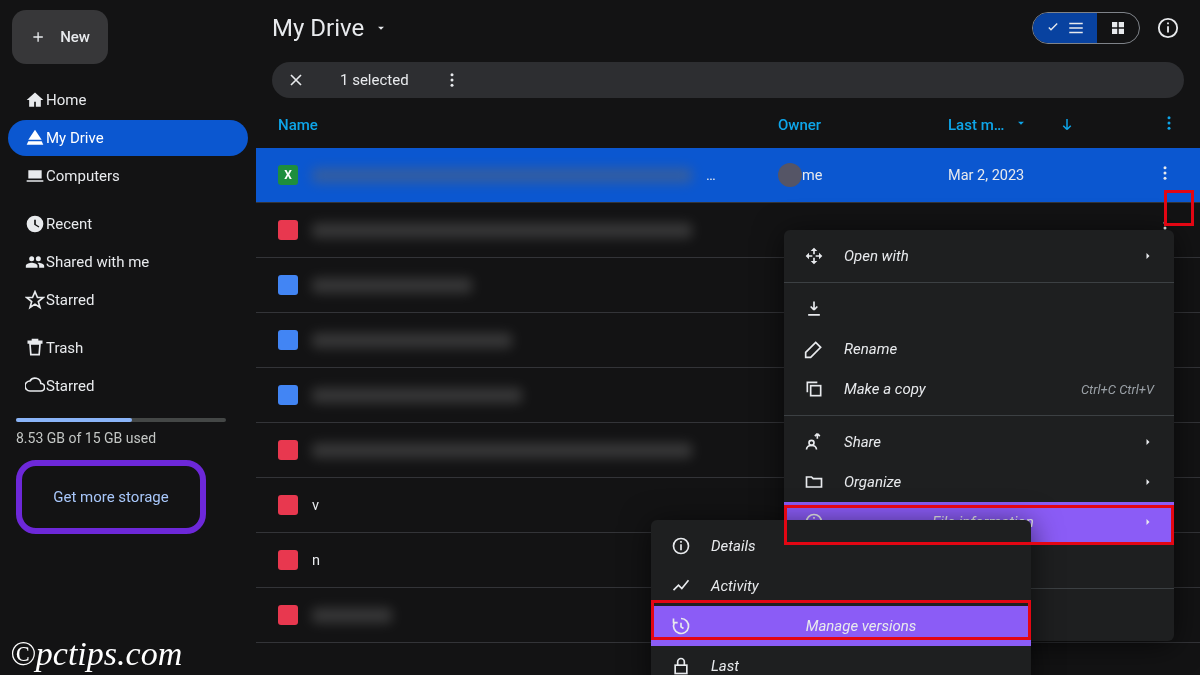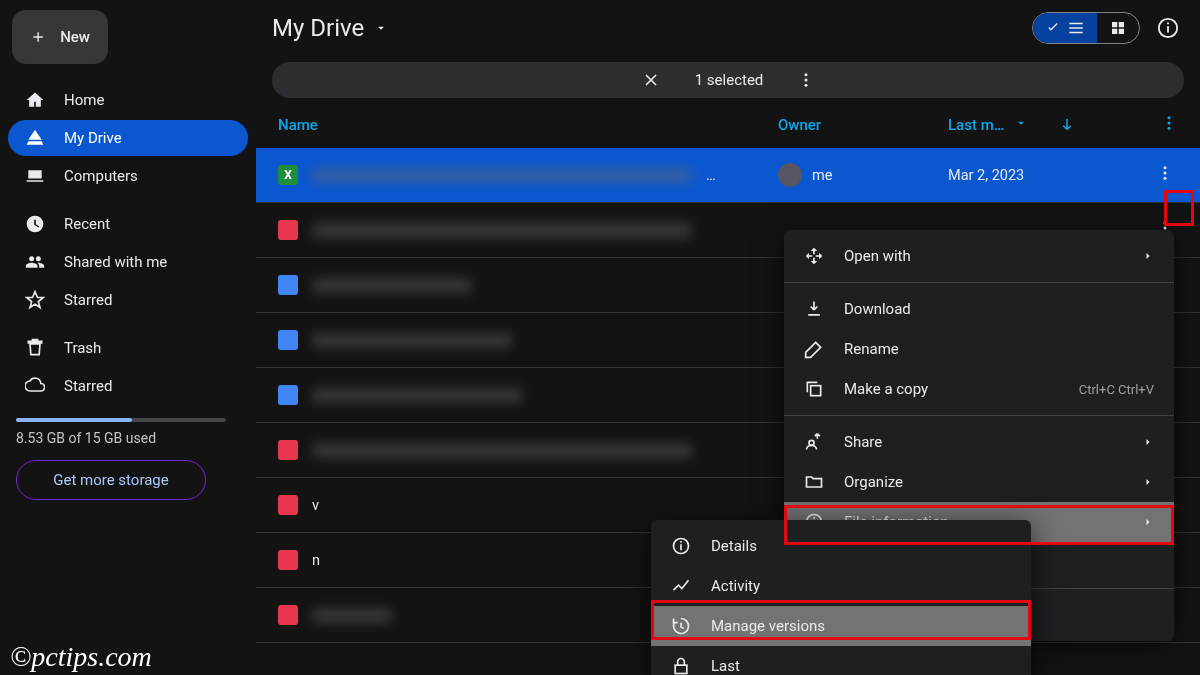--- a/index.html
+++ b/index.html
@@ -1,60 +1,60 @@
 <!DOCTYPE html>
 <html><head>
 <meta charset="utf-8">
 <style>
 * { box-sizing: border-box; margin: 0; padding: 0; font-family: Roboto, Arial, sans-serif; }
 body { background: #131314; color: #e8eaed; width: 1200px; height: 675px; overflow: hidden; position: relative; }
 .app { display: flex; height: 100%; }
 .sidebar { width: 260px; padding: 10px 8px 0 8px; }
 .new-btn { display: flex; align-items: center; gap: 14px; background: #373739; border-radius: 14px; padding: 16px 18px; width: 96px; color: #e8eaed; font-size: 15px; font-weight: 500; cursor: pointer; margin-bottom: 18px; margin-left: 4px; }
-.nav-item { display: flex; align-items: center; gap: 18px; padding: 8px 16px; border-radius: 20px; font-size: 15px; cursor: pointer; margin-bottom: 2px; }
+.nav-item { display: flex; align-items: center; padding: 8px 16px; border-radius: 20px; font-size: 15px; cursor: pointer; margin-bottom: 2px; }
 .nav-item.active { background: #0b57d0; color: #fff; }
 .nav-item .ico { width: 22px; display: flex; justify-content: center; }
 .nav-block { margin-top: 12px; }
 .storage-bar { margin: 14px 8px 8px 8px; height: 4px; background: #444746; border-radius: 2px; position: relative; width: 210px; }
 .storage-bar .fill { position: absolute; left: 0; top: 0; bottom: 0; width: 55%; background: #8ab4f8; border-radius: 2px; }
 .storage-text { font-size: 14px; color: #c4c7c5; margin: 8px 8px 14px 8px; }
-.get-storage { margin: 0 8px; border: 1px solid #6d28d9; border-radius: 20px; padding: 10px 16px; text-align: center; color: #a8c7fa; font-size: 15px; width: 190px; cursor: pointer; }
+.get-storage { margin: 0 8px; border: 6px solid #6d28d9; border-radius: 20px; padding: 22px 16px; text-align: center; color: #a8c7fa; font-size: 15px; width: 190px; cursor: pointer; }
 .main { flex: 1; padding: 12px 0 0 0; position: relative; }
 .title-row { display: flex; align-items: center; justify-content: space-between; padding: 0 18px 0 16px; }
 .title-left { display: flex; align-items: center; gap: 10px; font-size: 24px; cursor: pointer; }
 .title-right { display: flex; align-items: center; gap: 14px; }
 .view-toggle { display: flex; border: 1px solid #7f8389; border-radius: 20px; overflow: hidden; }
 .view-seg { padding: 6px 12px; display: flex; align-items: center; gap: 6px; }
 .view-seg.active { background: #0842a0; }
 .info-btn { width: 28px; height: 28px; border-radius: 50%; display: flex; align-items: center; justify-content: center; cursor: pointer; }
-.selection-bar { margin: 18px 16px 0 16px; background: #2d2e31; border-radius: 24px; display: flex; align-items: center; padding: 8px 14px; gap: 34px; justify-content: center; }
+.selection-bar { margin: 18px 16px 0 16px; background: #2d2e31; border-radius: 24px; display: flex; align-items: center; padding: 8px 14px; gap: 34px; }
 .table-head { display: grid; grid-template-columns: 500px 170px 170px 60px; padding: 16px 22px 12px 22px; font-size: 15px; color: #0ea5e9; font-weight: 500; align-items: center; }
 .sort-arrow { margin-left: 10px; }
 .file-list { }
 .row { display: grid; grid-template-columns: 500px 170px 170px 60px; padding: 12px 22px; border-bottom: 1px solid #333438; align-items: center; font-size: 14.5px; }
 .row.selected { background: #0b57d0; }
 .name-cell { display: flex; align-items: center; gap: 14px; }
 .file-ico { width: 20px; height: 20px; border-radius: 3px; flex-shrink: 0; }
 .blur { filter: blur(6px); background: #666; height: 15px; border-radius: 4px; flex: 1; max-width: 380px; opacity: 0.45; }
-.owner-cell { display: flex; align-items: center; gap: 10px; }
+.owner-cell { display: flex; align-items: center; }
 .avatar { width: 24px; height: 24px; border-radius: 50%; background: #556; }
 .row-menu { justify-self: end; cursor: pointer; padding: 4px; }
-.ctx-menu { position: absolute; background: #1e1f20; border-radius: 6px; box-shadow: 0 4px 30px rgba(0,0,0,.6); padding: 6px 0; font-size: 15px; }
+.ctx-menu { position: absolute; background: #1e1f20; border-radius: 6px; box-shadow: 0 4px 30px rgba(0,0,0,.6); padding: 6px 0; font-size: 15px; font-style: italic; }
 .ctx-menu.primary { right: 26px; top: 230px; width: 390px; }
 .ctx-menu.secondary { left: 395px; top: 520px; width: 380px; }
 .ctx-item { display: flex; align-items: center; gap: 20px; padding: 10px 20px; cursor: pointer; }
 .ctx-item .lbl { flex: 1; }
-.ctx-item.hover { background: #737373; }
+.ctx-item.hover { background: #8b5cf6; text-align: center; }
 .ctx-item .shortcut { color: #9aa0a6; font-size: 13px; }
 .ctx-sep { height: 1px; background: #3c4043; margin: 6px 0; }
 .highlight-box { position: absolute; border: 3px solid #e30613; pointer-events: none; }
 .hl-rowmenu { right: 6px; top: 190px; width: 30px; height: 36px; }
 .hl-fileinfo { right: 26px; top: 505px; width: 390px; height: 40px; }
 .hl-versions { left: 395px; top: 600px; width: 380px; height: 40px; }
-.watermark { position: absolute; left: 10px; bottom: 2px; font-size: 28px; font-style: italic; color: #fff; font-family: Georgia, serif; }
+.watermark { position: absolute; left: 10px; bottom: 2px; font-size: 34px; font-style: italic; color: #fff; font-family: Georgia, serif; }
 svg { fill: currentColor; }
 .ico-sheets { background: #1e8e3e; color: #fff; display: flex; align-items: center; justify-content: center; font-weight: 700; font-size: 12px; }
 .ico-video { background: #e8384f; }
 .ico-doc { background: #4285f4; }
 .ico-img { background: #e8384f; position: relative; }
 .head-lastm { display: flex; align-items: flex-start; }
 </style>
 </head>
 <body>
 
@@ -351,21 +351,20 @@
           <span class="lbl">Open with</span>
           <svg width="12" height="12" viewBox="0 0 24 24">
             <path d="m9 6 6 6-6 6z"></path>
           </svg>
         </div>
       <div class="ctx-sep"></div>
       <div class="ctx-item">
           <svg width="20" height="20" viewBox="0 0 24 24">
             <path d="M12 3v10m0 0-4-4m4 4 4-4M5 19h14" stroke="currentColor" stroke-width="2" fill="none"></path>
           </svg>
-          <span class="lbl">Download</span>
         </div>
       <div class="ctx-item">
           <svg width="20" height="20" viewBox="0 0 24 24">
             <path d="m14 4 6 6-12 12H2v-6z" fill="none" stroke="currentColor" stroke-width="2"></path>
           </svg>
           <span class="lbl">Rename</span>
         </div>
       <div class="ctx-item">
           <svg width="20" height="20" viewBox="0 0 24 24">
             <rect x="8" y="8" width="12" height="12" fill="none" stroke="currentColor" stroke-width="2"></rect>

